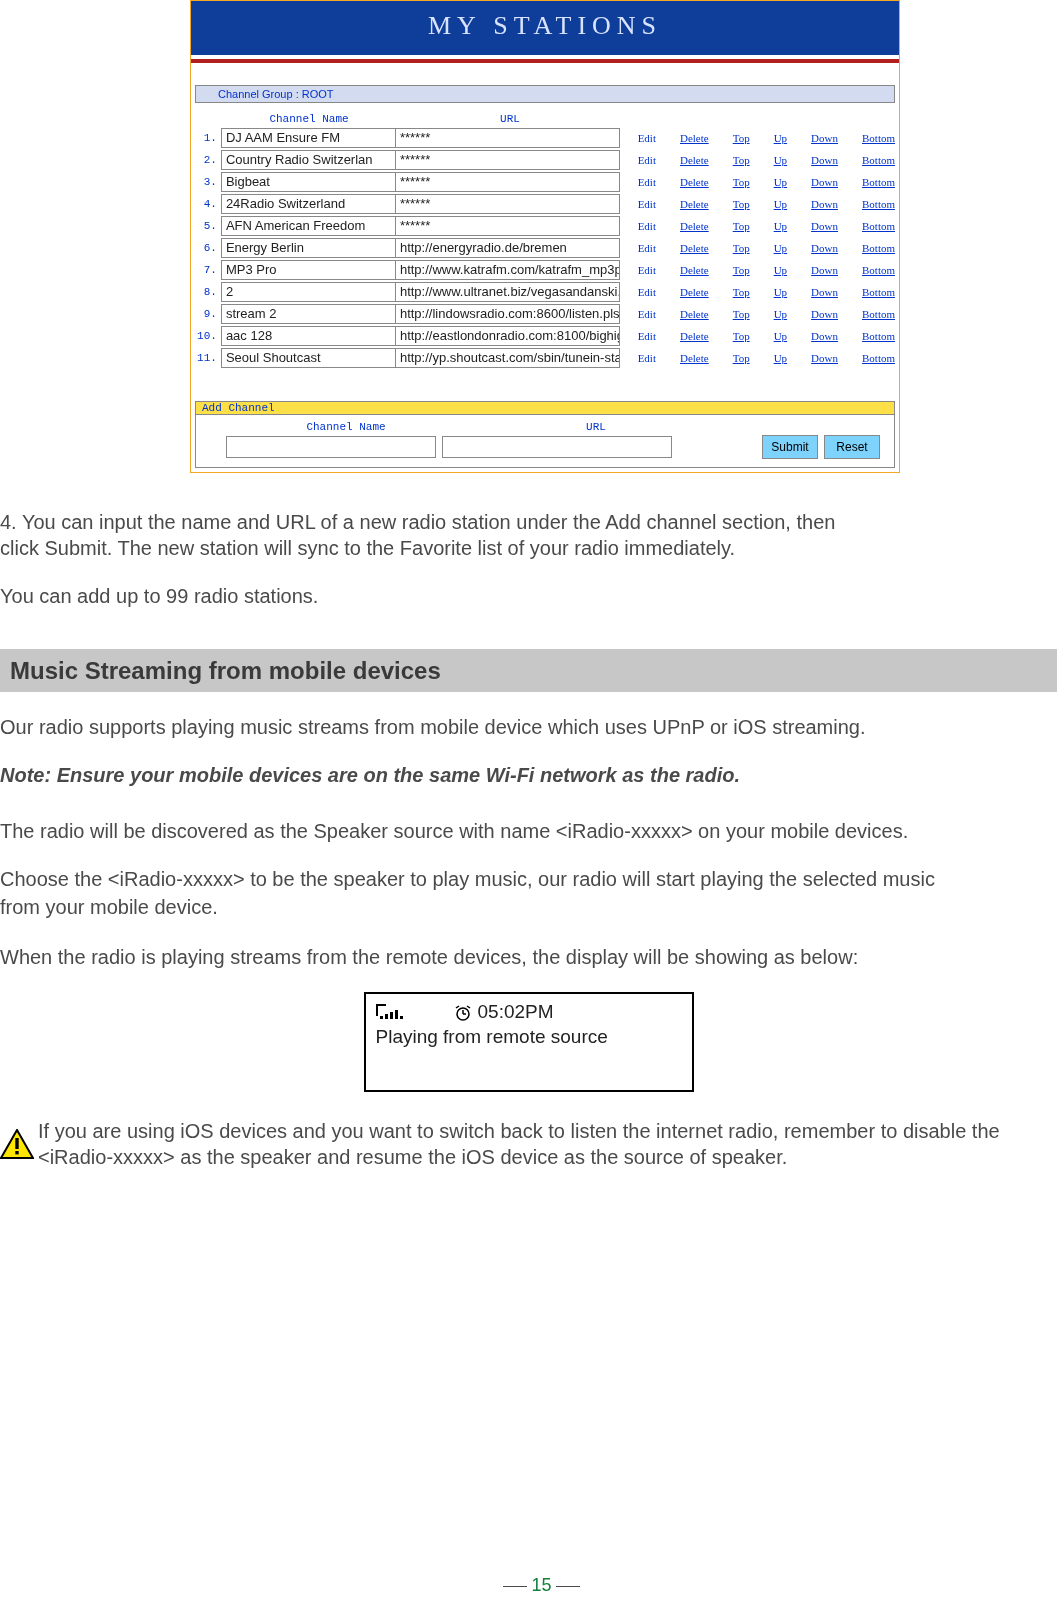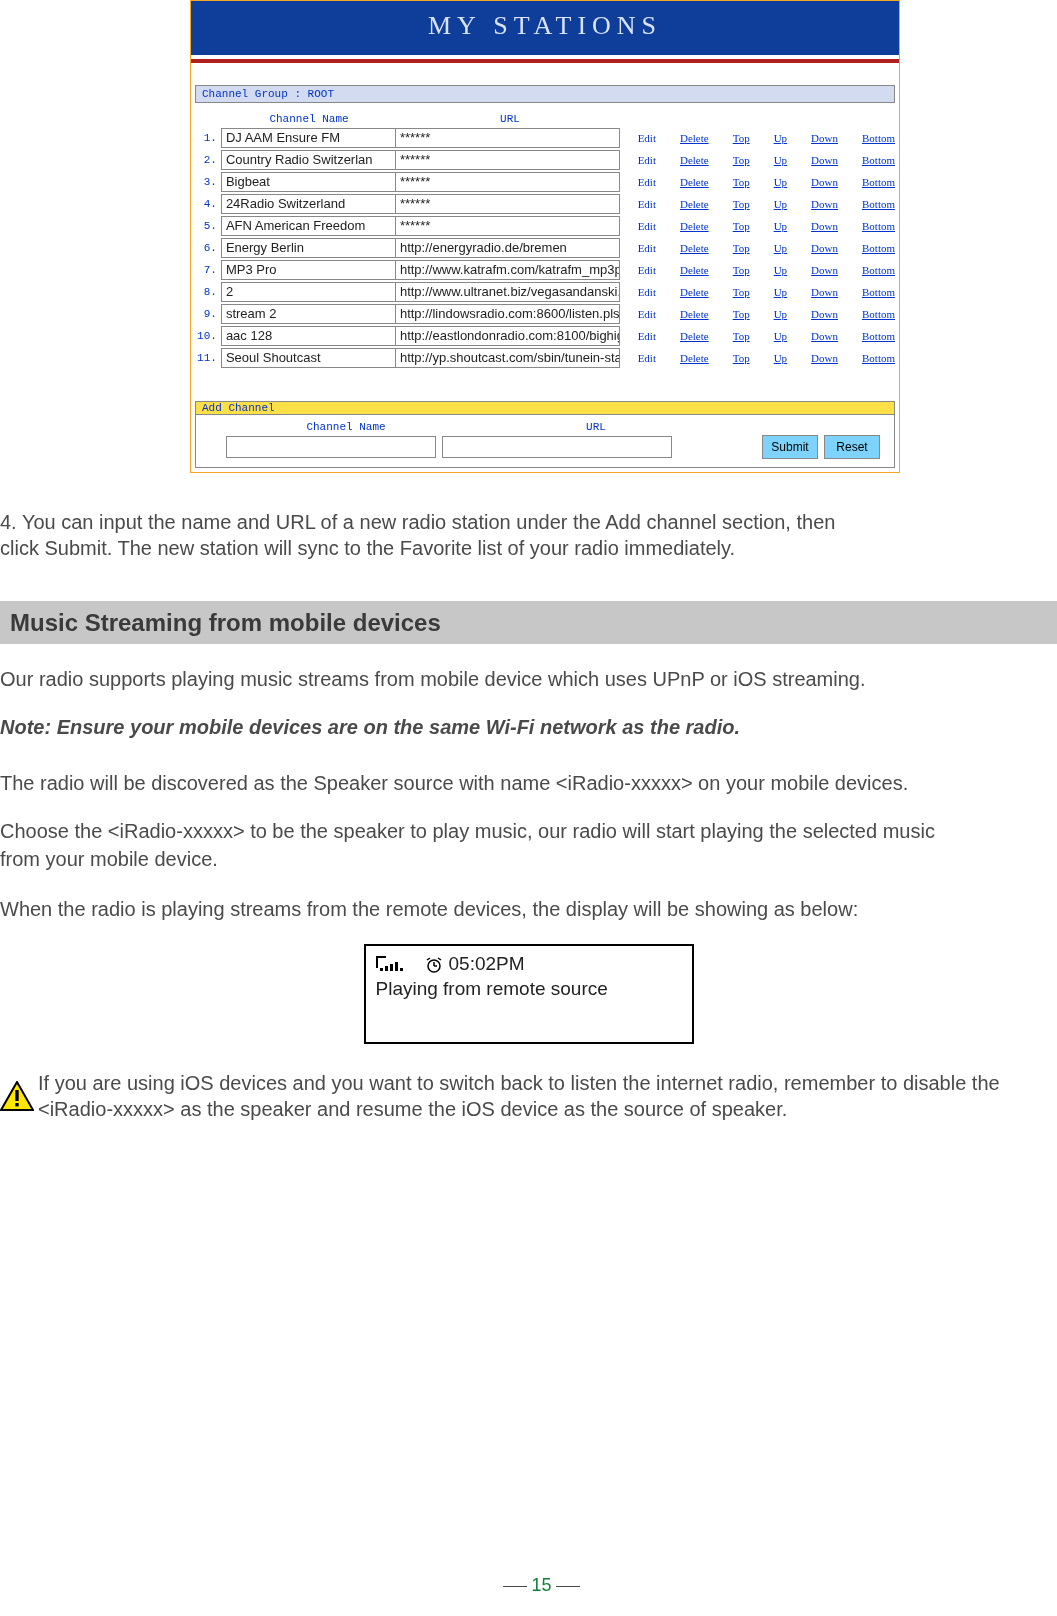--- a/index.html
+++ b/index.html
@@ -30,23 +30,23 @@
   .banner-rule {
     height: 4px;
     background: #b21f1f;
     margin-bottom: 22px;
   }
   .group-title {
     background: #d3dbf1;
     border: 1px solid #888;
     color: #0033cc;
     font-size: 11px;
-    padding: 2px 6px;
+    padding: 2px 22px;
     margin: 0 4px;
-    font-family: Liberation Mono, monospace;
+    font-family: Liberation Sans, sans-serif;
   }
   .tbl-wrap { padding: 6px 4px 14px; }
   .header-row {
     display: flex;
     font-size: 11px;
     color: #0033cc;
     font-family: "Courier New", monospace;
     padding: 4px 0 2px;
   }
   .header-row .h-num  { width: 26px; }
@@ -150,21 +150,21 @@
   .display-box {
     width: 330px;
     height: 100px;
     border: 2px solid #000;
     margin: 6px auto 26px;
     padding: 6px 10px;
     color:#222;
     font-size: 19px;
     position: relative;
   }
-  .display-box .top-row { display:flex; align-items:center; gap:15px; }
+  .display-box .top-row { display:flex; align-items:center; gap:44px; }
   .signal-icon svg, .alarm-icon svg { display:block; }
   .warn-row { display:flex; align-items:center; }
   .warn-row .tri {
     width:34px; height:30px; flex:none; margin-right:4px;
   }
   .page-foot {
     position:absolute;
     bottom: 20px;
     left:0; right:0;
     text-align:center;
@@ -349,20 +349,21 @@
       <button class="btn">Submit</button>
       <button class="btn">Reset</button>
       <div style="width:8px"></div>
     </div>
   </div>
 </div>
 
 <div class="body-text">
   <p style="white-space:pre-line;">4. You can input the name and URL of a new radio station under the Add channel section, then
     click Submit. The new station will sync to the Favorite list of your radio immediately.</p>
+  <p>You can add up to 99 radio stations.</p>
 
   <div class="section-head">Music Streaming from mobile devices</div>
 
   <p>Our radio supports playing music streams from mobile device which uses UPnP or iOS streaming.</p>
   <p class="note">Note: Ensure your mobile devices are on the same Wi-Fi network as the radio.</p>
   <p style="margin-top:30px;">The radio will be discovered as the Speaker source with name &lt;iRadio-xxxxx&gt; on your mobile devices.</p>
   <p style="margin-bottom:2px;">Choose the &lt;iRadio-xxxxx&gt; to be the speaker to play music, our radio will start playing the selected music</p>
   <p>from your mobile device.</p>
   <p style="margin-top:24px;">When the radio is playing streams from the remote devices, the display will be showing as below:</p>
 

